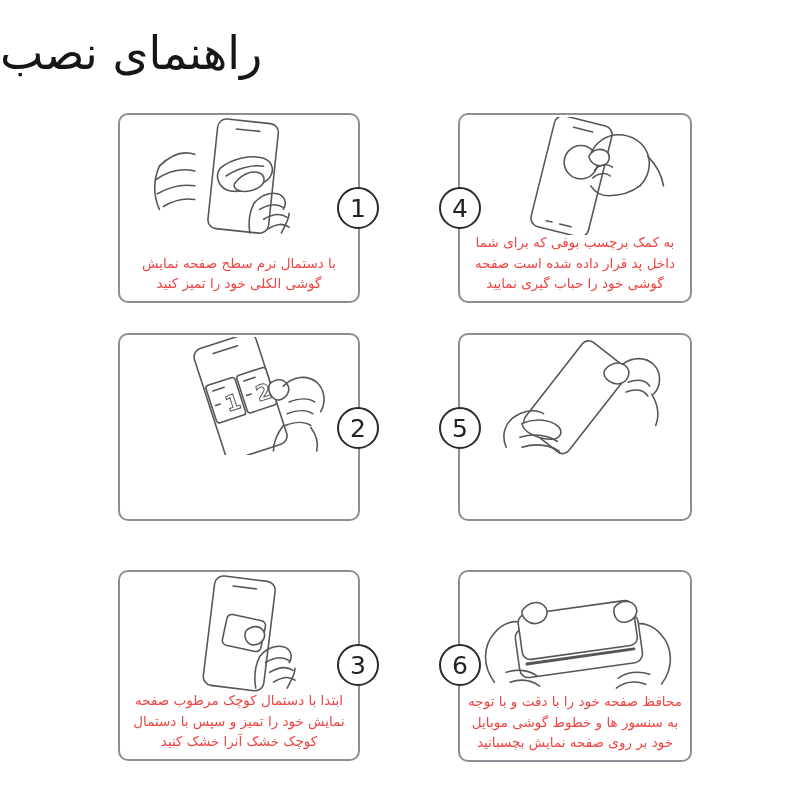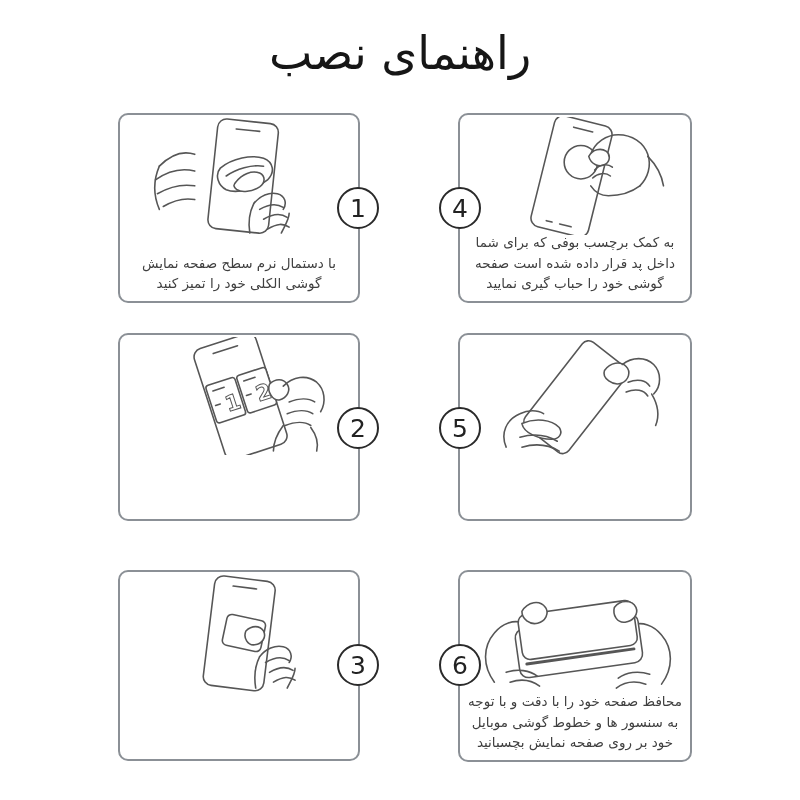--- a/index.html
+++ b/index.html
@@ -5,21 +5,21 @@
   html,body{margin:0;padding:0;background:#ffffff;}
   .page{
     position:relative;
     width:800px;height:800px;
     background:#ffffff;
     font-family:"DejaVu Sans", sans-serif;
     overflow:hidden;
   }
   .page-title{
     position:absolute;top:26px;left:0;width:100%;
-    text-align:center;
+    text-align:left;
     font-size:46px;color:#161616;
     direction:rtl;
   }
   .step-card{
     position:absolute;
     border:2px solid #8b9096;
     border-radius:10px;
     background:#ffffff;
     box-sizing:border-box;
   }
@@ -37,21 +37,21 @@
     display:flex;align-items:center;justify-content:center;
     font-size:25px;color:#222222;
     z-index:3;
   }
   .badge-right{right:-21px;}
   .badge-left{left:-21px;}
   .caption{
     position:absolute;left:0;right:0;bottom:8px;
     padding:0 0;
     direction:rtl;text-align:center;
-    font-size:13.5px;line-height:1.5;color:#404040;
+    font-size:13.5px;line-height:1.5;color:#ef4444;
     white-space:pre-line;
   }
   .ill{
     position:absolute;top:2px;left:50%;
     transform:translateX(-50%);
     z-index:1;
   }
   .ill path,.ill rect,.ill line,.ill circle{
     fill:none;stroke:#565656;stroke-width:1.6;
     stroke-linecap:round;stroke-linejoin:round;
@@ -137,20 +137,23 @@
       <path d="M136,84 C142,76 152,72 160,74 C168,76 170,84 166,90"></path>
       <path d="M142,90 C152,84 160,84 166,88"></path>
       <path d="M146,100 C156,94 164,94 170,98"></path>
       <path d="M150,110 C160,104 166,104 172,108"></path>
       <path d="M132,116 C130,104 132,92 136,84"></path>
       <path d="M164,116 C168,108 172,102 172,96"></path>
     </svg>
     <div class="badge badge-right">
       <span>3</span>
     </div>
+    <div class="caption">ابتدا با دستمال کوچک مرطوب صفحه
+نمایش خود را تمیز و سپس با دستمال
+کوچک خشک آنرا خشک کنید</div>
   </div>
 
   <div class="step-card card-4">
     <svg class="ill" width="220" height="118" viewBox="0 0 220 120">
       <g transform="rotate(14 105 62)">
         <rect class="solid" x="76" y="2" width="60" height="116" rx="9"></rect>
         <line x1="96" y1="11" x2="116" y2="11"></line>
         <line x1="92" y1="110" x2="98" y2="110"></line>
         <line x1="106" y1="110" x2="118" y2="110"></line>
       </g>

